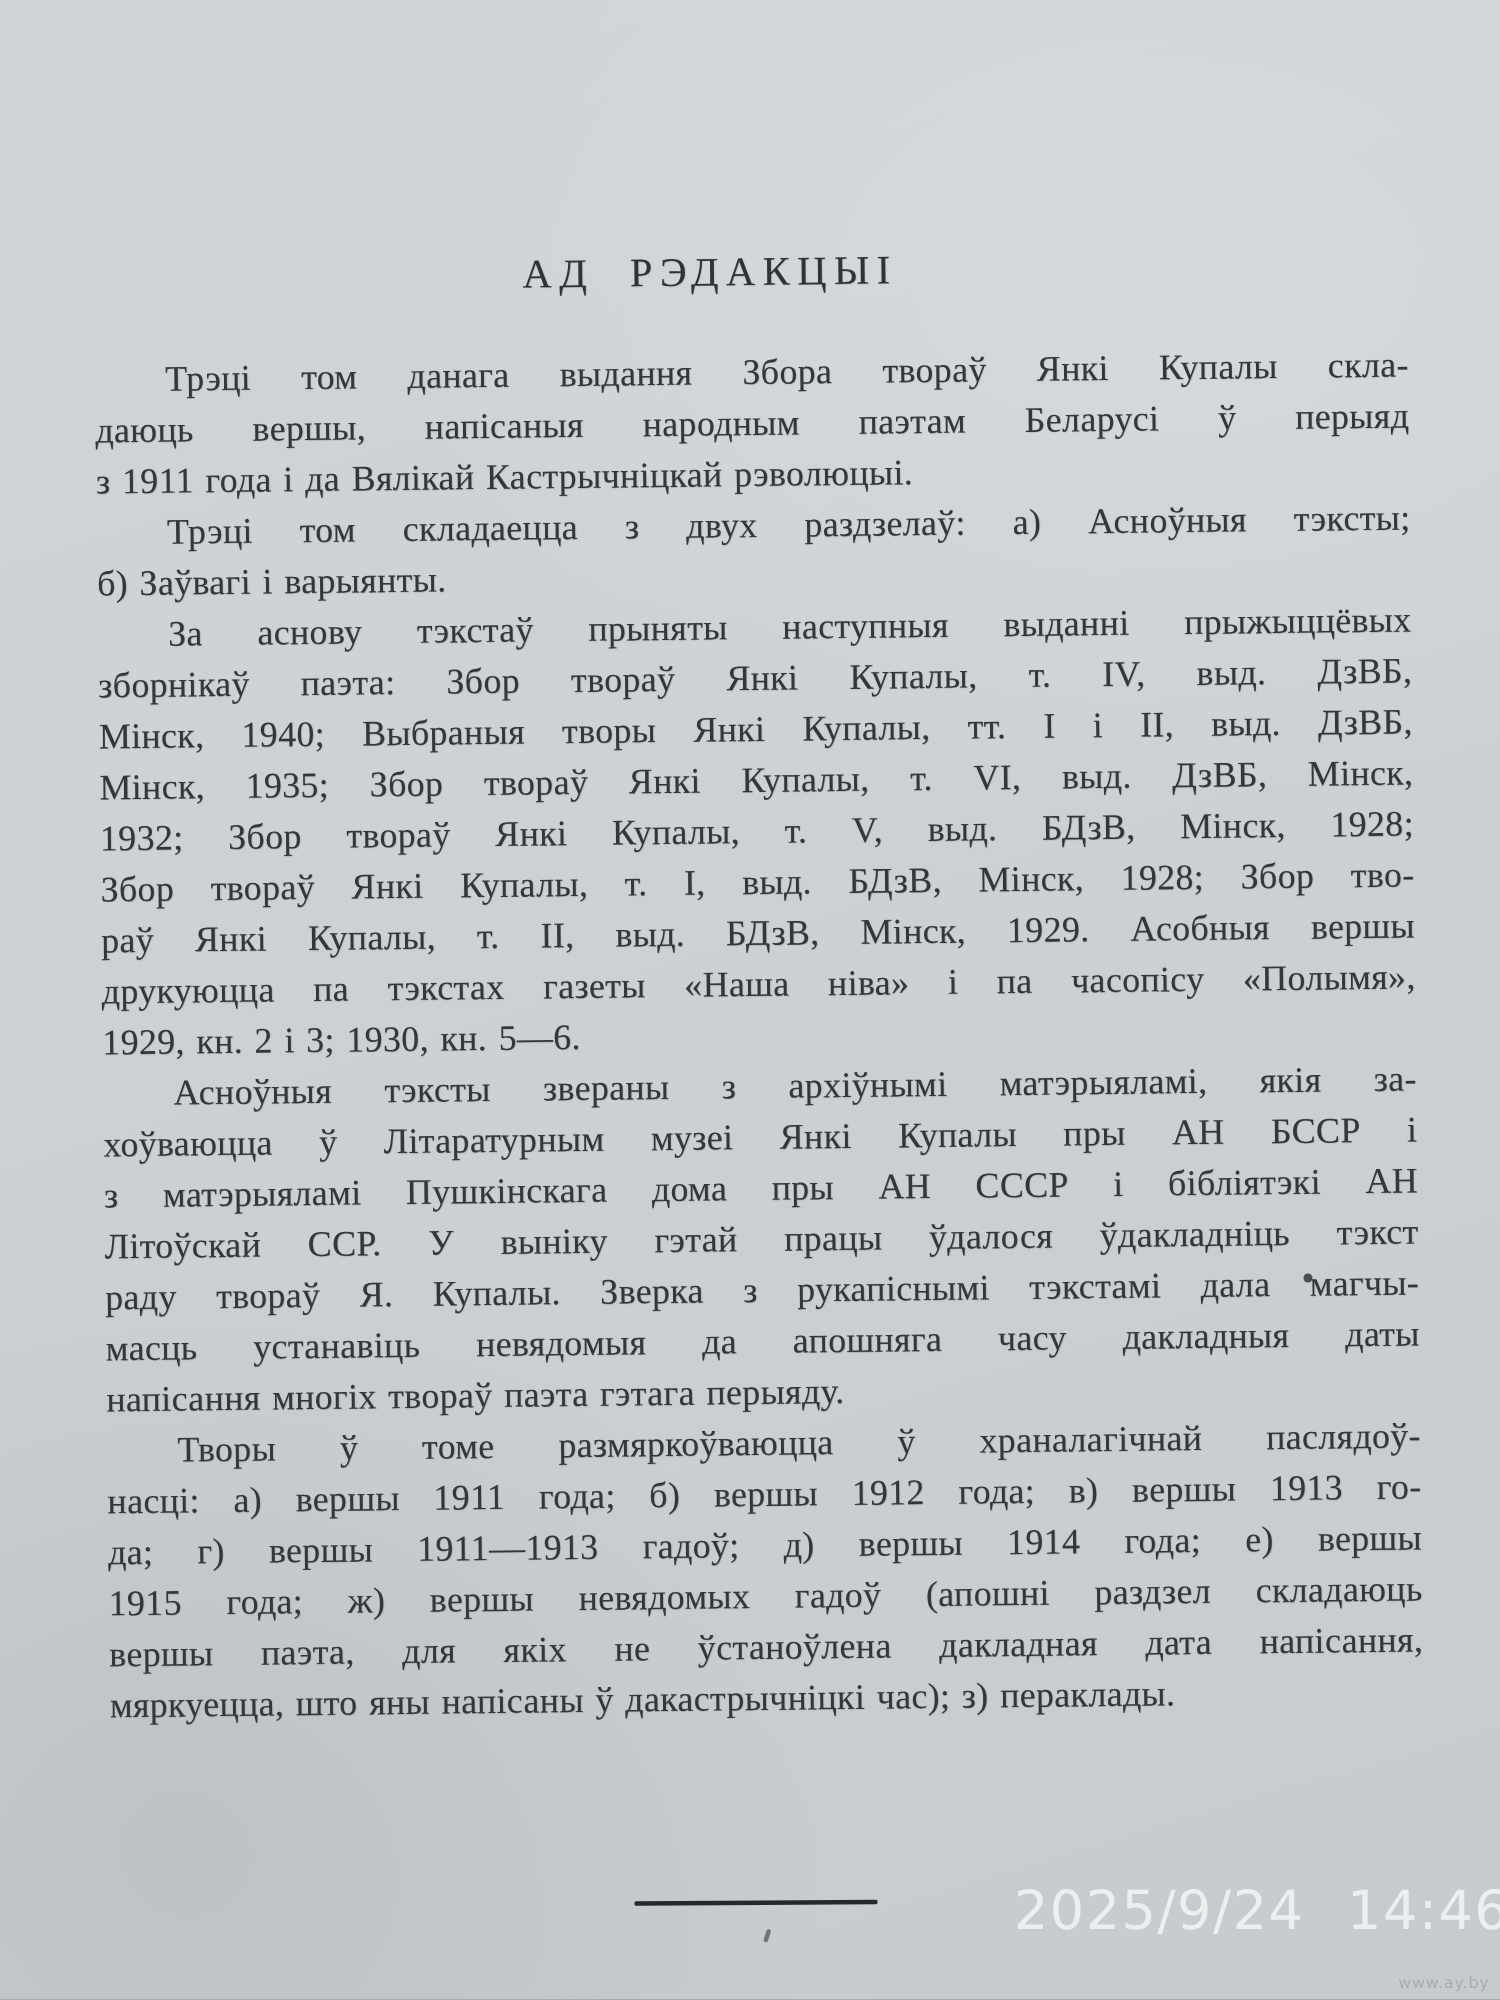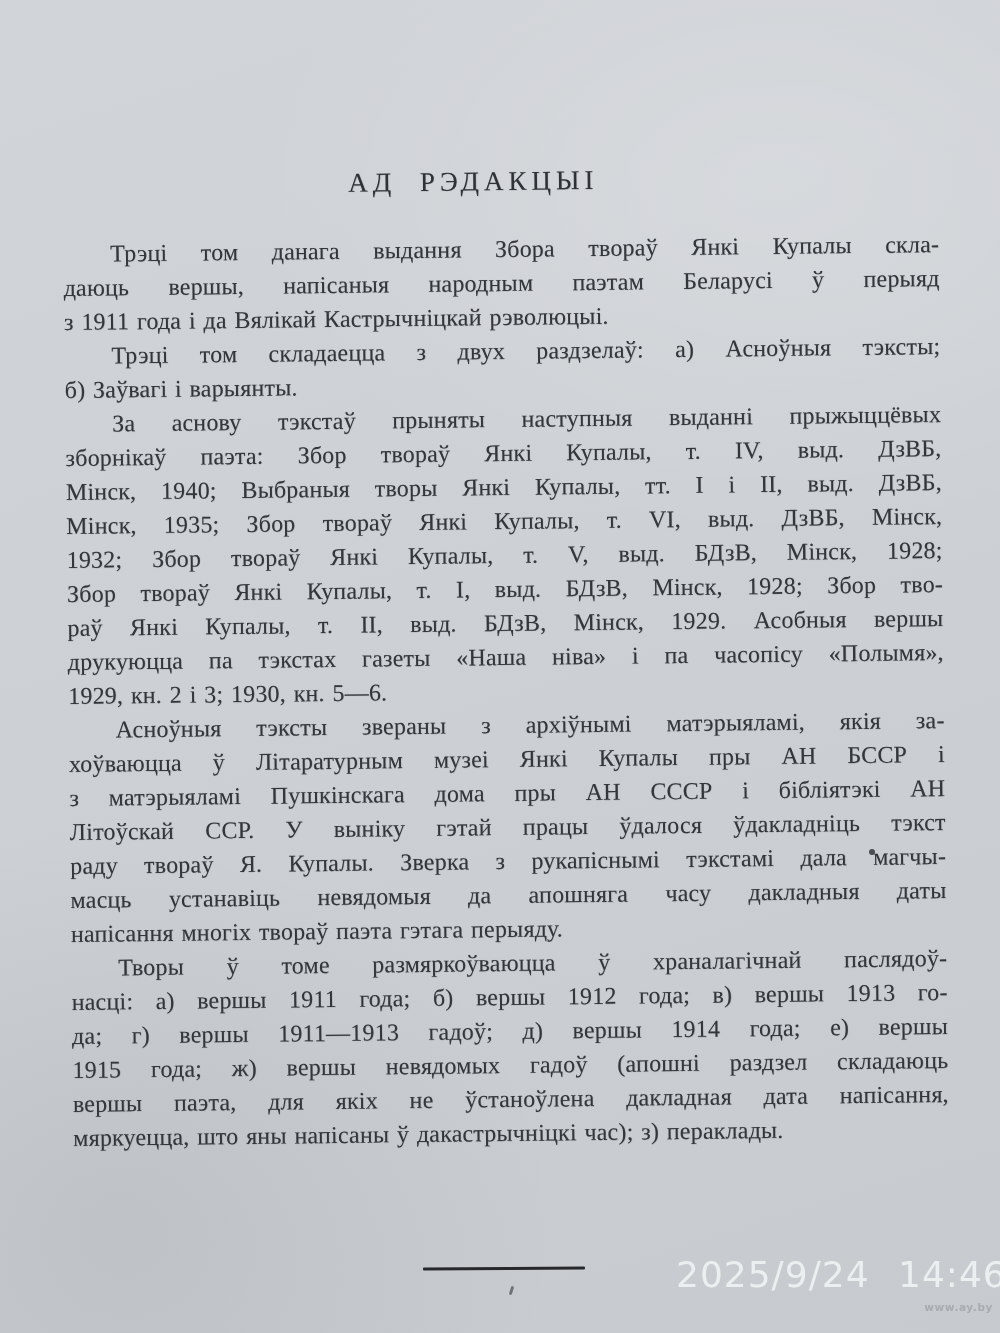--- a/index.html
+++ b/index.html
@@ -99,26 +99,25 @@
     font-weight: normal;
     color: rgba(238,240,240,0.95);
     letter-spacing: 1px;
     word-spacing: 16px;
     white-space: nowrap;
   }
   
   .watermark {
     position: absolute;
     right: 7px;
-    bottom: 20px;
+    bottom: 5px;
     font-family: "DejaVu Sans", sans-serif;
     font-size: 10.5px;
     color: #a7acb1;
     letter-spacing: 0.6px;
-    font-weight: bold;
   }
 </style>
 </head>
 <body>
 
 <div class="photo">
 
   <div class="page-text">
     <h1 class="title">АД РЭДАКЦЫІ</h1>
 

